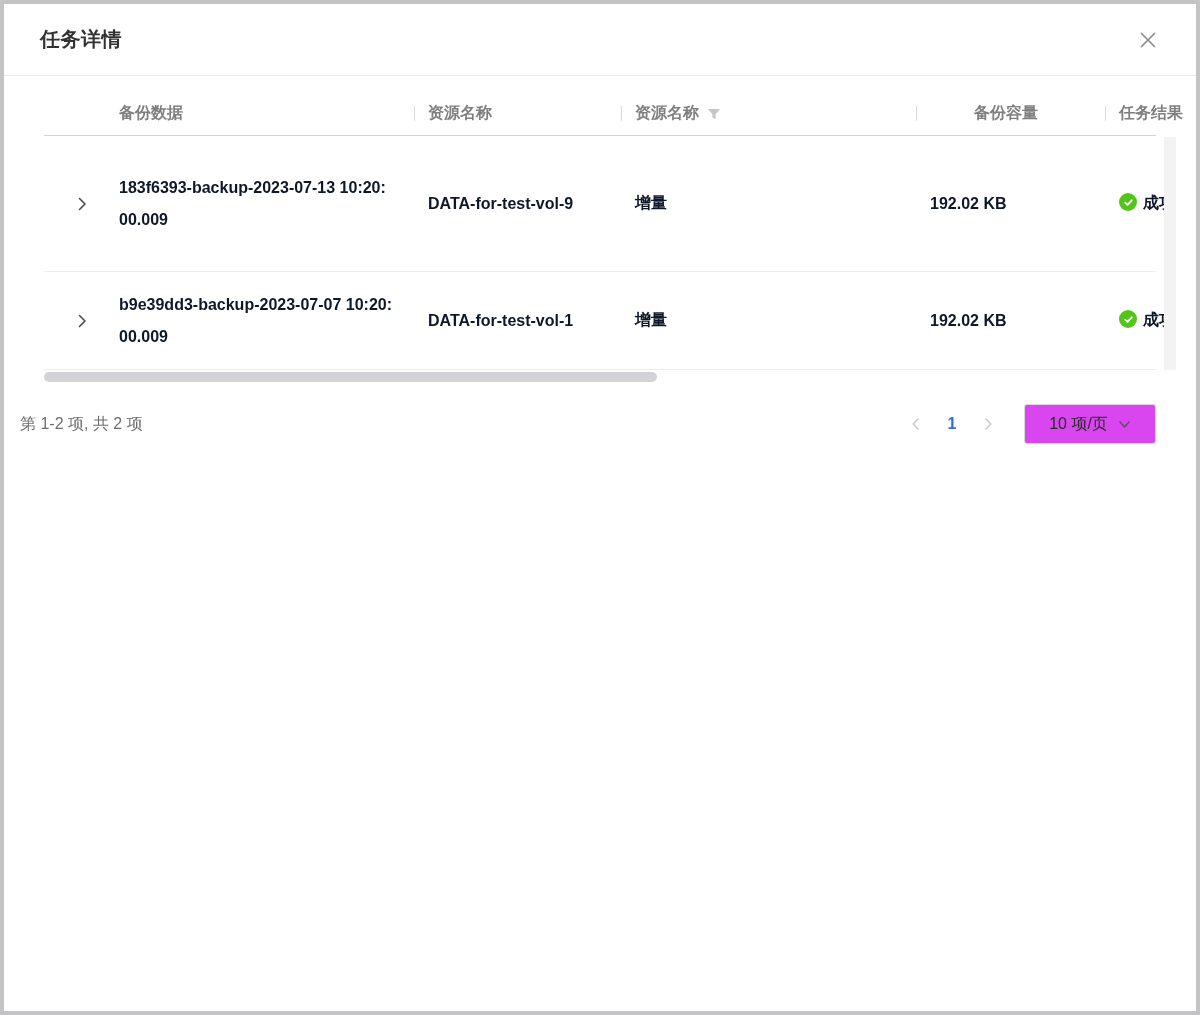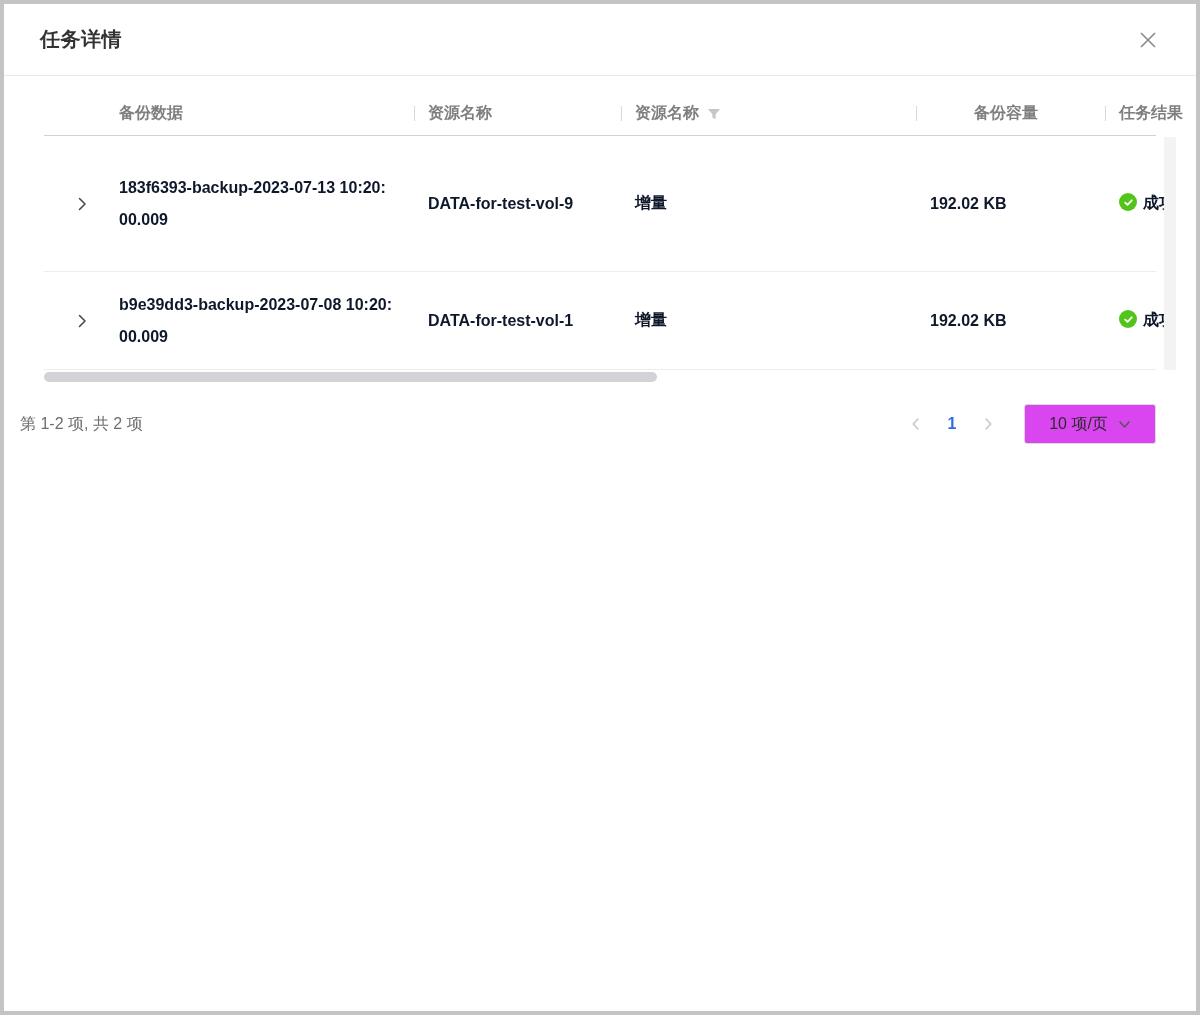--- a/index.html
+++ b/index.html
@@ -194,21 +194,21 @@
       <div class="tcell col-expand">
         <button class="expand-btn">
           <span style="display:flex;">
             <svg width="14" height="14" viewBox="0 0 14 14">
                 <path d="M4.5 1.5 L10 7 L4.5 12.5" stroke="#4a4a4a" stroke-width="1.6" fill="none" stroke-linecap="round" stroke-linejoin="round"></path>
               </svg>
           </span>
         </button>
       </div>
       <div class="tcell col-data">
-        <div class="cell-wrap">b9e39dd3-backup-2023-07-08 10:20:00.009</div>
+        <div class="cell-wrap">b9e39dd3-backup-2023-07-07 10:20:00.009</div>
       </div>
       <div class="tcell col-res pad">DATA-for-test-vol-1</div>
       <div class="tcell col-method pad">增量</div>
       <div class="tcell col-size pad">192.02 KB</div>
       <div class="tcell col-result pad">
         <span class="status">
           <span class="status-icon">
             <svg width="11" height="11" viewBox="0 0 11 11">
                 <path d="M2.2 5.6 L4.5 7.9 L8.8 3.3" stroke="#fff" stroke-width="1.8" fill="none" stroke-linecap="round" stroke-linejoin="round"></path>
               </svg>

